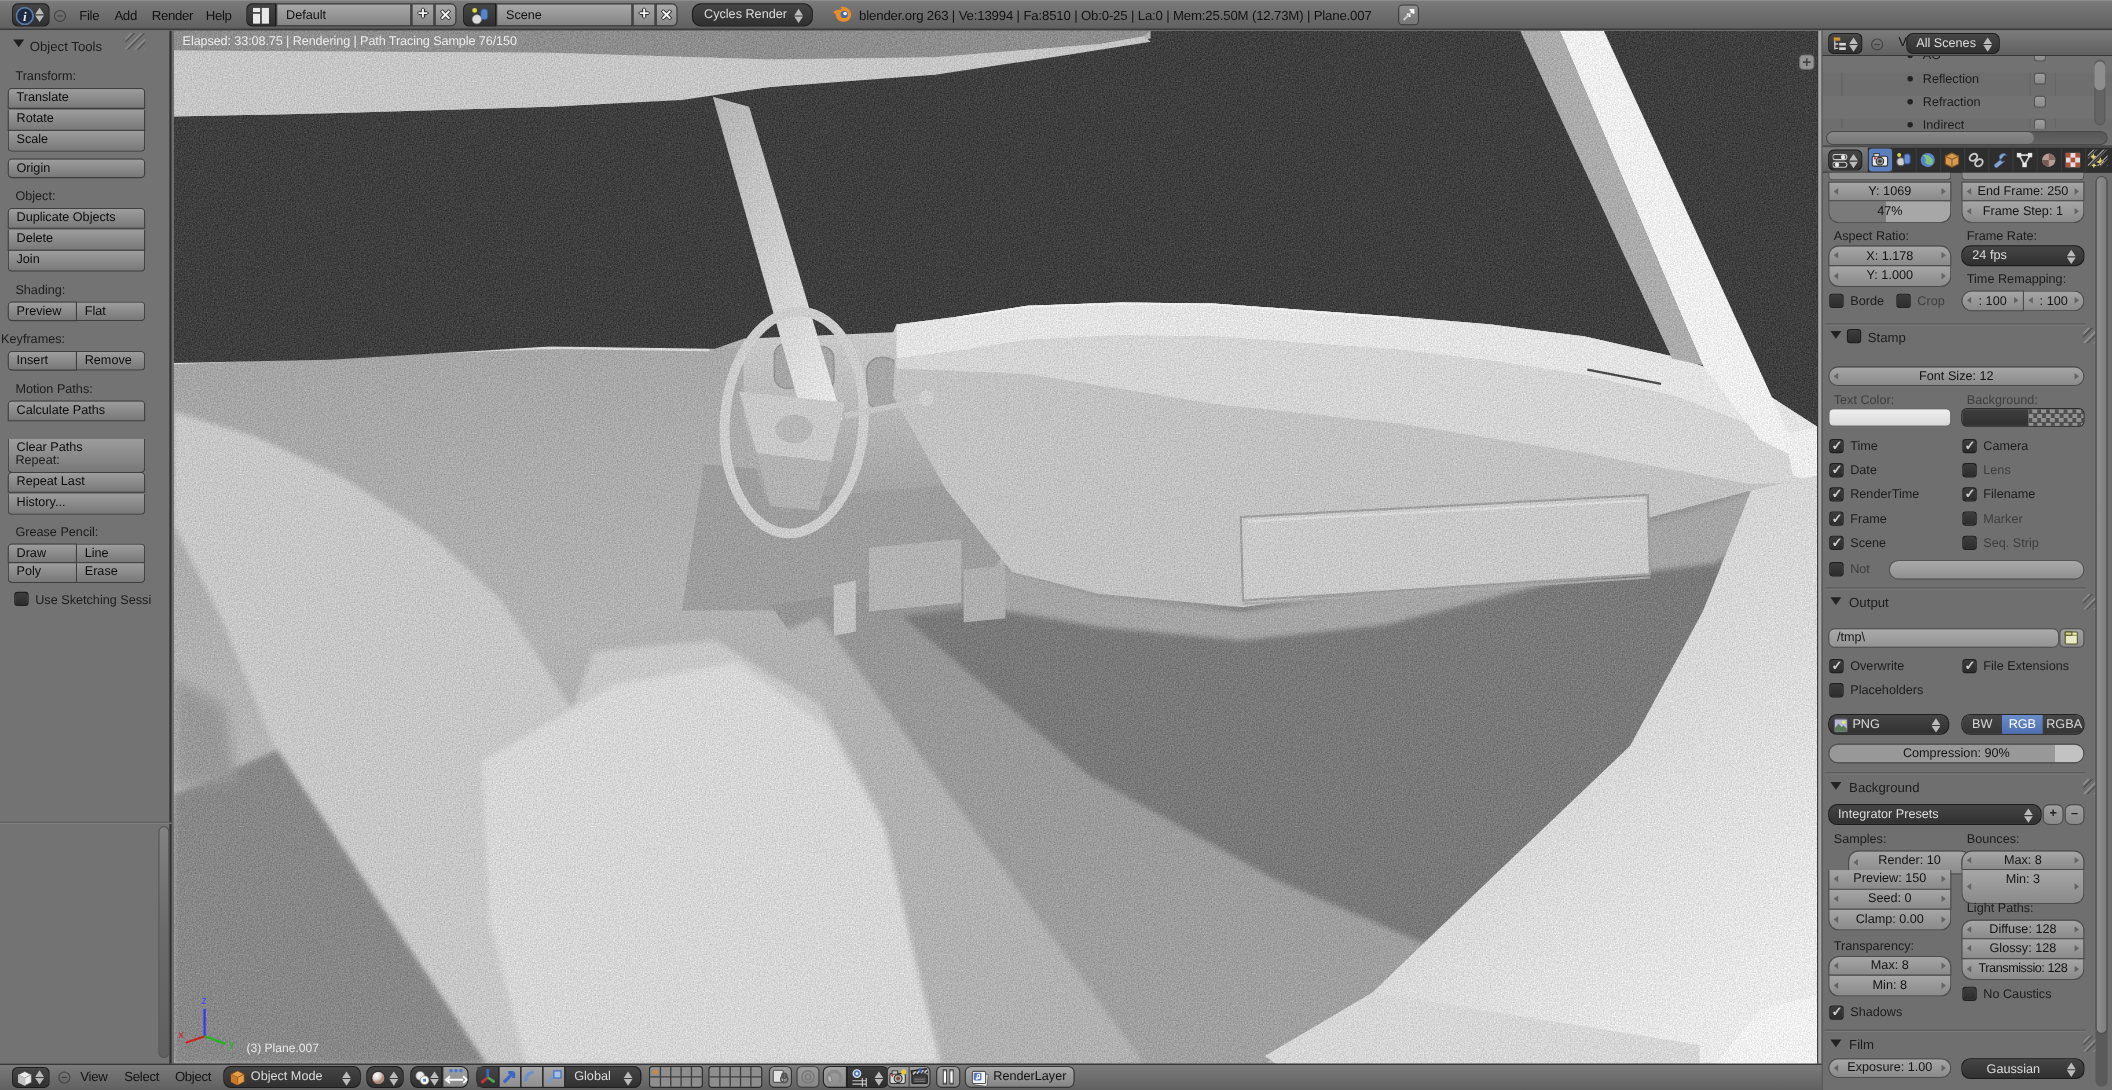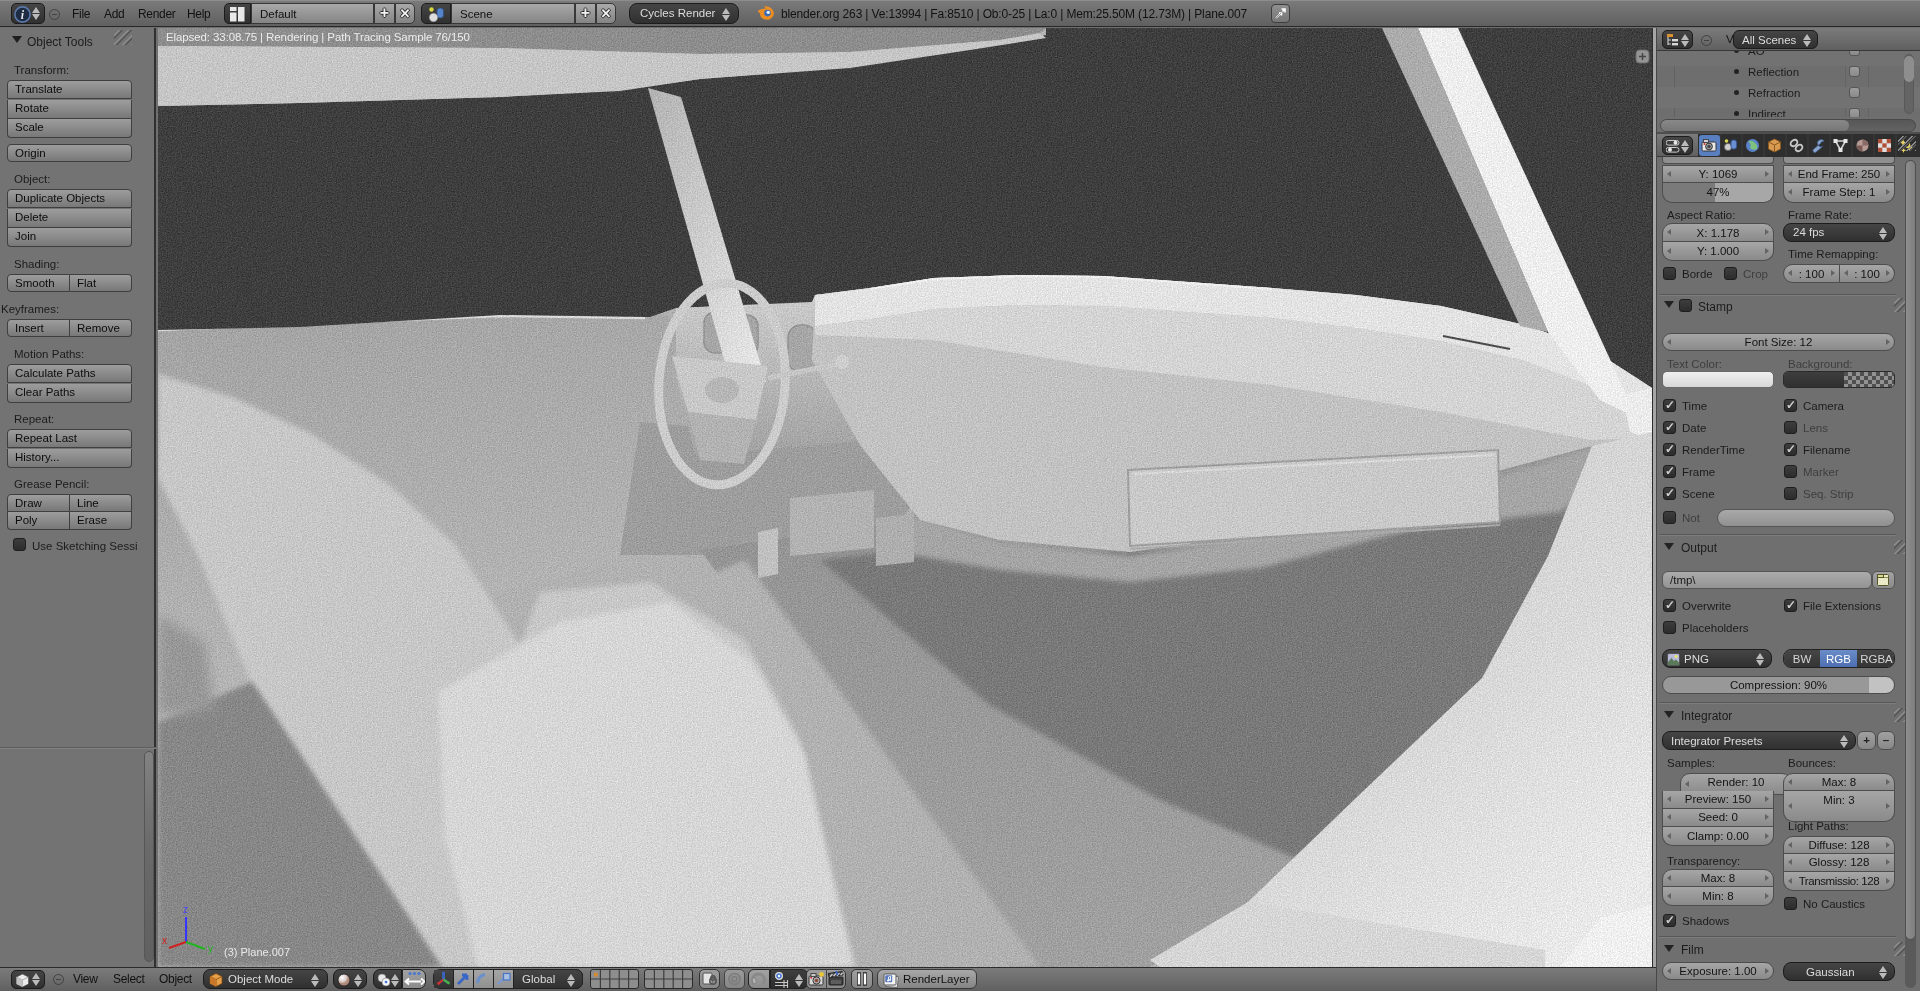--- a/index.html
+++ b/index.html
@@ -90,28 +90,28 @@
 <div class="lab" style="left:14px;top:64px">Transform:</div>
 <div class="btn" style="left:7px;top:80px;width:125px;height:19px;border-radius:4px 4px 0 0">Translate</div>
 <div class="btn" style="left:7px;top:100px;width:125px;height:19px;border-radius:0;border-top:none">Rotate</div>
 <div class="btn" style="left:7px;top:119px;width:125px;height:19px;border-radius:0 0 4px 4px;border-top:none">Scale</div>
 <div class="btn" style="left:7px;top:144px;width:125px;height:18px;border-radius:4px">Origin</div>
 <div class="lab" style="left:14px;top:173px">Object:</div>
 <div class="btn" style="left:7px;top:189px;width:125px;height:19px;border-radius:4px 4px 0 0">Duplicate Objects</div>
 <div class="btn" style="left:7px;top:209px;width:125px;height:19px;border-radius:0;border-top:none">Delete</div>
 <div class="btn" style="left:7px;top:228px;width:125px;height:19px;border-radius:0 0 4px 4px;border-top:none">Join</div>
 <div class="lab" style="left:14px;top:258px">Shading:</div>
-<div class="btn" style="left:7px;top:274px;width:63px;height:18px;border-radius:4px 0 0 4px">Smooth</div>
+<div class="btn" style="left:7px;top:274px;width:63px;height:18px;border-radius:4px 0 0 4px">Preview</div>
 <div class="btn" style="left:70px;top:274px;width:62px;height:18px;border-radius:0 4px 4px 0;border-left:none">Flat</div>
 <div class="lab" style="left:1px;top:303px">Keyframes:</div>
 <div class="btn" style="left:7px;top:319px;width:63px;height:18px;border-radius:4px 0 0 4px">Insert</div>
 <div class="btn" style="left:70px;top:319px;width:62px;height:18px;border-radius:0 4px 4px 0;border-left:none">Remove</div>
 <div class="lab" style="left:14px;top:348px">Motion Paths:</div>
 <div class="btn" style="left:7px;top:364px;width:125px;height:19px;border-radius:4px 4px 0 0">Calculate Paths</div>
-<div class="btn" style="left:7px;top:384px;width:125px;height:19px;border-radius:0 0 4px 4px;border-top:none">Clear Paths</div>
+<div class="btn" style="left:7px;top:399px;width:125px;height:31px;border-radius:0 0 4px 4px;border-top:none">Clear Paths</div>
 <div class="lab" style="left:14px;top:413px">Repeat:</div>
 <div class="btn" style="left:7px;top:429px;width:125px;height:19px;border-radius:4px 4px 0 0">Repeat Last</div>
 <div class="btn" style="left:7px;top:449px;width:125px;height:19px;border-radius:0 0 4px 4px;border-top:none">History...</div>
 <div class="lab" style="left:14px;top:478px">Grease Pencil:</div>
 <div class="btn" style="left:7px;top:494px;width:63px;height:18px;border-radius:4px 0 0 0">Draw</div>
 <div class="btn" style="left:70px;top:494px;width:62px;height:18px;border-radius:0 4px 0 0;border-left:none">Line</div>
 <div class="btn" style="left:7px;top:512px;width:63px;height:18px;border-radius:0 0 0 4px;border-top:none">Poly</div>
 <div class="btn" style="left:70px;top:512px;width:62px;height:18px;border-radius:0 0 4px 0;border-left:none;border-top:none">Erase</div>
 <div class="ckb" style="left:13px;top:538px"></div>
 <div class="lab" style="left:32px;top:540px">Use Sketching Sessi</div>
@@ -463,21 +463,21 @@
 </div>
 <div class="abs" style="left:1783px;top:649px;width:112px;height:19px;border:1px solid #222;border-radius:8px;overflow:hidden;font-size:11.5px;text-align:center;color:#d5d5d5">
  <div class="abs" style="left:0;top:0;width:36px;height:19px;background:linear-gradient(#464646,#333);line-height:18px">BW</div>
  <div class="abs" style="left:36px;top:0;width:37px;height:19px;background:linear-gradient(#6a8cc8,#4a6cb0);line-height:18px;color:#fff">RGB</div>
  <div class="abs" style="left:73px;top:0;width:39px;height:19px;background:linear-gradient(#464646,#333);line-height:18px">RGBA</div>
 </div>
 <div class="pb" style="left:1662px;top:676px;width:233px;height:18px;line-height:17px;background:linear-gradient(90deg,#989898 0 89%,#c2c2c2 89%)">Compression: 90%</div>
 <div class="sep" style="left:1659px;top:702px;width:237px"></div>
 
 <div class="tri" style="left:1664px;top:711px;border-top-color:#222"></div>
-<div class="lab" style="left:1681px;top:709px;font-size:12px">Integrator</div>
+<div class="lab" style="left:1681px;top:709px;font-size:12px">Background</div>
 <div class="grip" style="left:1894px;top:708px"></div>
 <div class="wdark" style="left:1662px;top:731px;width:194px;height:19px;border-radius:8px">
  <div class="abs" style="left:8px;top:2.5px;font-size:11.5px">Integrator Presets</div>
     <div class="spin" style="right:6px;top:2px"></div>
 </div>
 <div class="abs" style="left:1857px;top:731px;width:19px;height:19px;background:linear-gradient(#a0a0a0,#888);border:1px solid #4d4d4d;border-radius:6px;text-align:center;line-height:17px;color:#222;font-weight:bold">+</div>
 <div class="abs" style="left:1877px;top:731px;width:18px;height:19px;background:linear-gradient(#a0a0a0,#888);border:1px solid #4d4d4d;border-radius:6px;text-align:center;line-height:16px;color:#222;font-weight:bold">–</div>
 <div class="lab" style="left:1667px;top:757px">Samples:</div>
 <div class="lab" style="left:1788px;top:757px">Bounces:</div>
 <div class="pb nal nar" style="left:1680px;top:773px;width:112px;height:22px;line-height:17px;border-radius:10px 10px 0 0">Render: 10</div>

